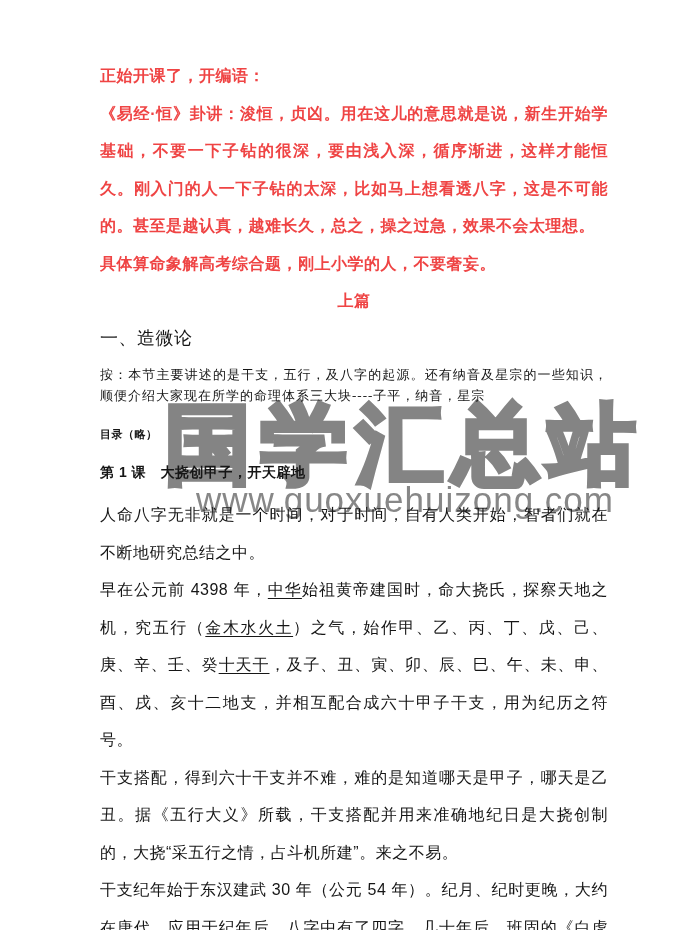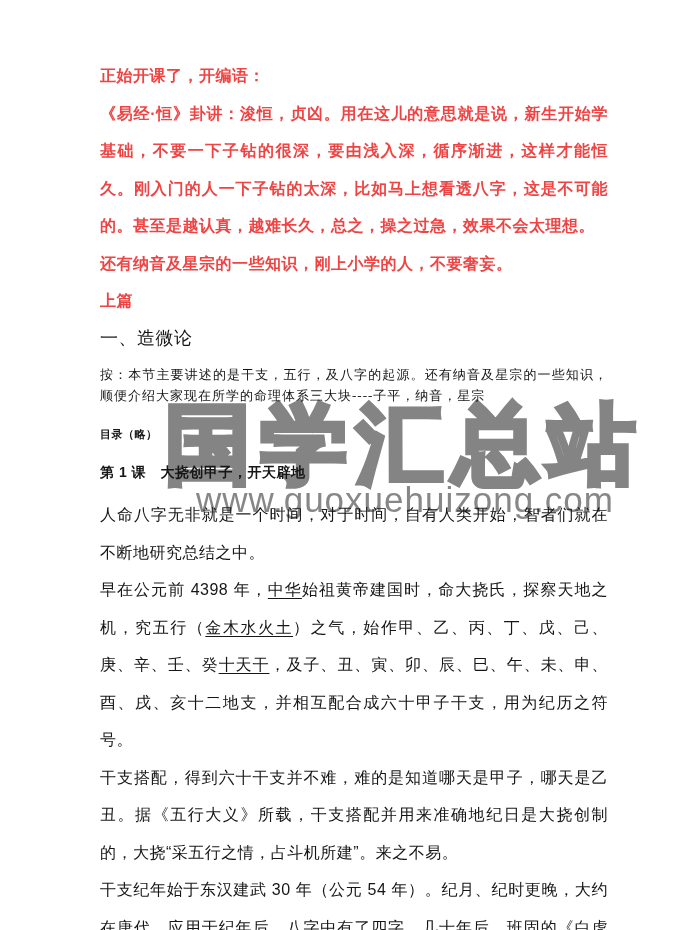--- a/index.html
+++ b/index.html
@@ -54,21 +54,21 @@
     z-index: 2;
   }
   .content p {
     margin: 0;
     font-size: 16px;
     line-height: 37.5px;
     text-align: justify;
     letter-spacing: 0.5px;
   }
   p.bold { font-weight: bold; color: #ef4444; }
-  p.center { text-align: left; }
+  p.center { text-align: center; }
   p.section-title { font-size: 18px; }
   p.note {
     font-family: "Liberation Serif", serif;
     font-size: 13px;
     line-height: 21px;
     margin: 7px 0 10px 0;
     letter-spacing: 1px;
   }
   p.toc { font-weight: bold; font-size: 11px; }
   p.lesson { font-weight: bold; font-size: 14px; margin-bottom: 5px; }
@@ -80,21 +80,21 @@
 <div class="page">
 
   <div class="watermark">
     <div class="wm-text">国学汇总站</div>
     <div class="wm-url">www.guoxuehuizong.com</div>
   </div>
 
   <div class="content">
     <p class="bold">正始开课了，开编语：</p>
     <p class="bold">《易经·恒》卦讲：浚恒，贞凶。用在这儿的意思就是说，新生开始学基础，不要一下子钻的很深，要由浅入深，循序渐进，这样才能恒久。刚入门的人一下子钻的太深，比如马上想看透八字，这是不可能的。甚至是越认真，越难长久，总之，操之过急，效果不会太理想。</p>
-    <p class="bold">还有纳音及星宗的一些知识，刚上小学的人，不要奢妄。</p>
+    <p class="bold">具体算命象解高考综合题，刚上小学的人，不要奢妄。</p>
     <p class="bold center">上篇</p>
     <p class="section-title">一、造微论</p>
     <p class="note">按：本节主要讲述的是干支，五行，及八字的起源。还有纳音及星宗的一些知识，顺便介绍大家现在所学的命理体系三大块----子平，纳音，星宗</p>
     <p class="toc">目录（略）</p>
     <p class="lesson">第 1 课　大挠创甲子，开天辟地</p>
     <p>人命八字无非就是一个时间，对于时间，自有人类开始，智者们就在不断地研究总结之中。</p>
     <p><span>早在公元前 4398 年，</span><span class="u">中华</span><span>始祖黄帝建国时，命大挠氏，探察天地之机，究五行（</span><span class="u">金木水火土</span><span>）之气，始作甲、乙、丙、丁、戊、己、庚、辛、壬、癸</span><span class="u">十天干</span><span>，及子、丑、寅、卯、辰、巳、午、未、申、酉、戌、亥十二地支，并相互配合成六十甲子干支，用为纪历之符号。</span></p>
     <p>干支搭配，得到六十干支并不难，难的是知道哪天是甲子，哪天是乙丑。据《五行大义》所载，干支搭配并用来准确地纪日是大挠创制的，大挠“采五行之情，占斗机所建”。来之不易。</p>
     <p>干支纪年始于东汉建武 30 年（公元 54 年）。纪月、纪时更晚，大约在唐代。应用于纪年后，八字中有了四字。几十年后，班固的《白虎通义》中提到，有人利用干支推究命理。此后，三国时的管辂，东晋的郭璞，南北朝时的陶弘景等人都</p>
   </div>

